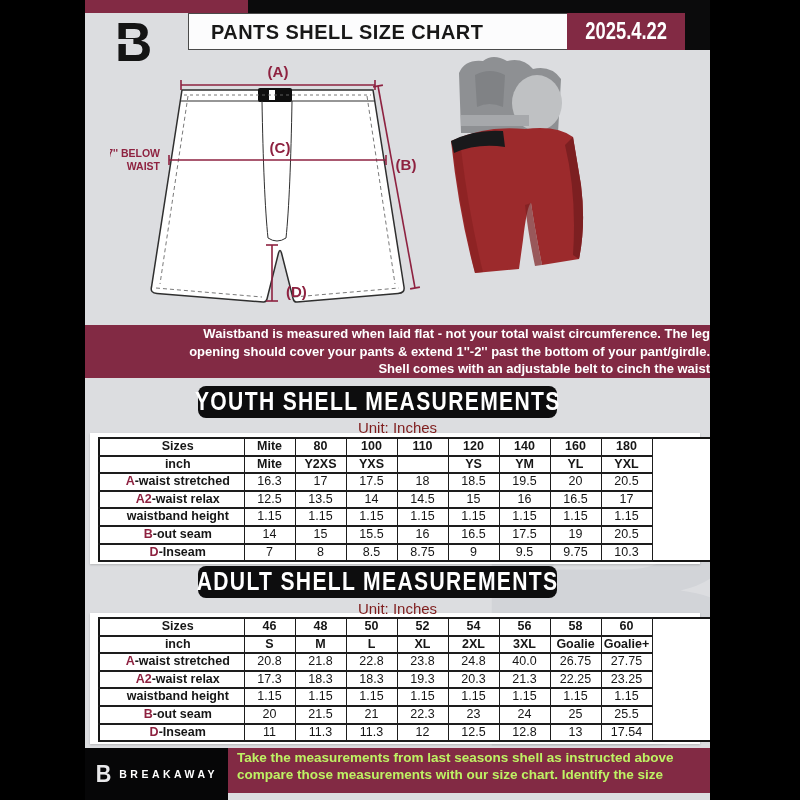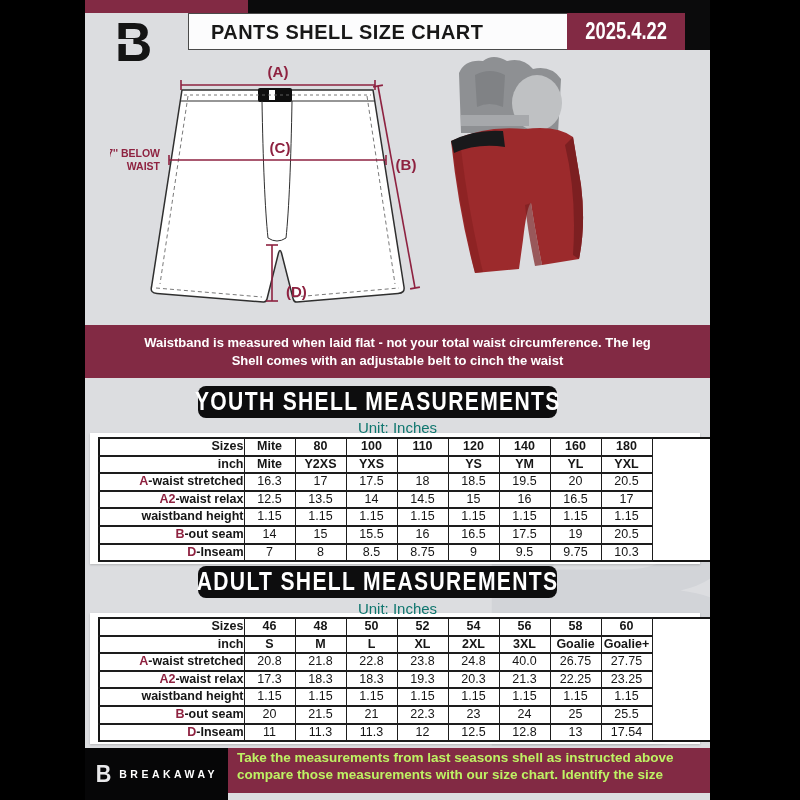--- a/index.html
+++ b/index.html
@@ -41,52 +41,52 @@
   
   .shorts-svg{position:absolute;left:25px;top:60px;z-index:2;}
   .pants-svg{position:absolute;left:360px;top:55px;z-index:2;}
   .side-note{
     position:absolute;left:508px;top:90px;width:115px;z-index:2;
     color:#8e2240;font-size:10px;font-weight:700;line-height:11.5px;letter-spacing:.2px;
   }
   
   .notice{
     position:absolute;left:0;top:325px;width:625px;height:53px;background:#822a44;z-index:3;
-    display:flex;flex-direction:column;align-items:center;justify-content:center;
+    display:flex;flex-direction:column;align-items:flex-end;justify-content:center;
     color:#fff;font-size:13px;font-weight:600;line-height:17.5px;text-align:center;
   }
   
   .sec-banner{
     position:absolute;left:113px;width:359px;height:32px;background:#0d0d0e;border-radius:8px;z-index:3;
     display:flex;align-items:center;justify-content:center;
   }
   .sec-banner .bt{
     color:#fff;font-size:24px;font-weight:800;letter-spacing:1.5px;white-space:nowrap;
     transform:scaleX(.88) scaleY(1.05);
   }
   .unit{
     position:absolute;left:0;width:625px;text-align:center;z-index:3;
-    font-size:15px;color:#0f766e;
+    font-size:15px;color:#7f1d1d;
   }
   
   .panel{
     position:absolute;left:5px;width:610px;height:131px;background:#fff;z-index:2;
     box-shadow:0 1px 2px rgba(0,0,0,.18);
   }
   table.meas{
     border-collapse:collapse;table-layout:fixed;width:588px;margin:4px 0 0 8px;
     background:#fff;border:2px solid #161616;
   }
   table.meas td{
     border-left:1px solid #1d1d1d;border-right:1px solid #1d1d1d;
     border-top:2px solid #1d1d1d;border-bottom:2px solid #1d1d1d;
     height:15.6px;line-height:15.6px;padding:0;text-align:center;
     font-size:12.5px;color:#161616;white-space:nowrap;overflow:hidden;
   }
-  table.meas td.lbl{text-align:right;padding-left:12px;font-weight:700;}
+  table.meas td.lbl{text-align:center;padding-left:12px;font-weight:700;}
   table.meas td.bold{font-weight:700;margin-left:48px;}
   table.meas .accent{color:#8e2240;font-weight:700;}
   
   .watermark{
     position:absolute;left:378px;top:382px;z-index:1;
     font-size:430px;font-weight:700;line-height:1;color:#d2d4d8;
     letter-spacing:0;
   }
   
   .footer{position:absolute;left:0;top:748px;width:625px;height:52px;z-index:4;}
@@ -172,20 +172,21 @@
     <path d="M 6 86 Q 40 70 80 74 Q 112 70 128 82 L 136 130 Q 141 170 134 204 L 97 210 Q 90 175 86 148 Q 82 150 78 185 L 74 214 L 30 218 Q 14 160 6 86 Z" fill="#9c2a2c"></path>
     <path d="M 120 90 Q 132 140 128 200 L 134 204 Q 141 170 136 130 L 128 82 Z" fill="#7c1f21"></path>
     <path d="M 8 96 Q 16 160 30 218 L 38 217 Q 24 160 16 94 Z" fill="#86201f" opacity=".6"></path>
     <path d="M 86 148 Q 90 175 97 210 L 90 211 Q 83 178 80 150 Z" fill="#7c1f21" opacity=".7"></path>
     <path d="M 6 86 Q 30 74 58 76 L 60 92 Q 32 88 9 98 Z" fill="#19191b"></path>
   </svg>
 
 
   <div class="notice">
     <div>Waistband is measured when laid flat - not your total waist circumference. The leg</div>
+    <div>opening should cover your pants &amp; extend 1''-2'' past the bottom of your pant/girdle.</div>
     <div>Shell comes with an adjustable belt to cinch the waist</div>
   </div>
 
   <div class="sec-banner" style="top:386px">
     <span class="bt">YOUTH SHELL MEASUREMENTS</span>
   </div>
   <div class="unit" style="top:419px">Unit: Inches</div>
   <div class="panel" style="top:433px">
     <table class="meas">
       <colgroup>

